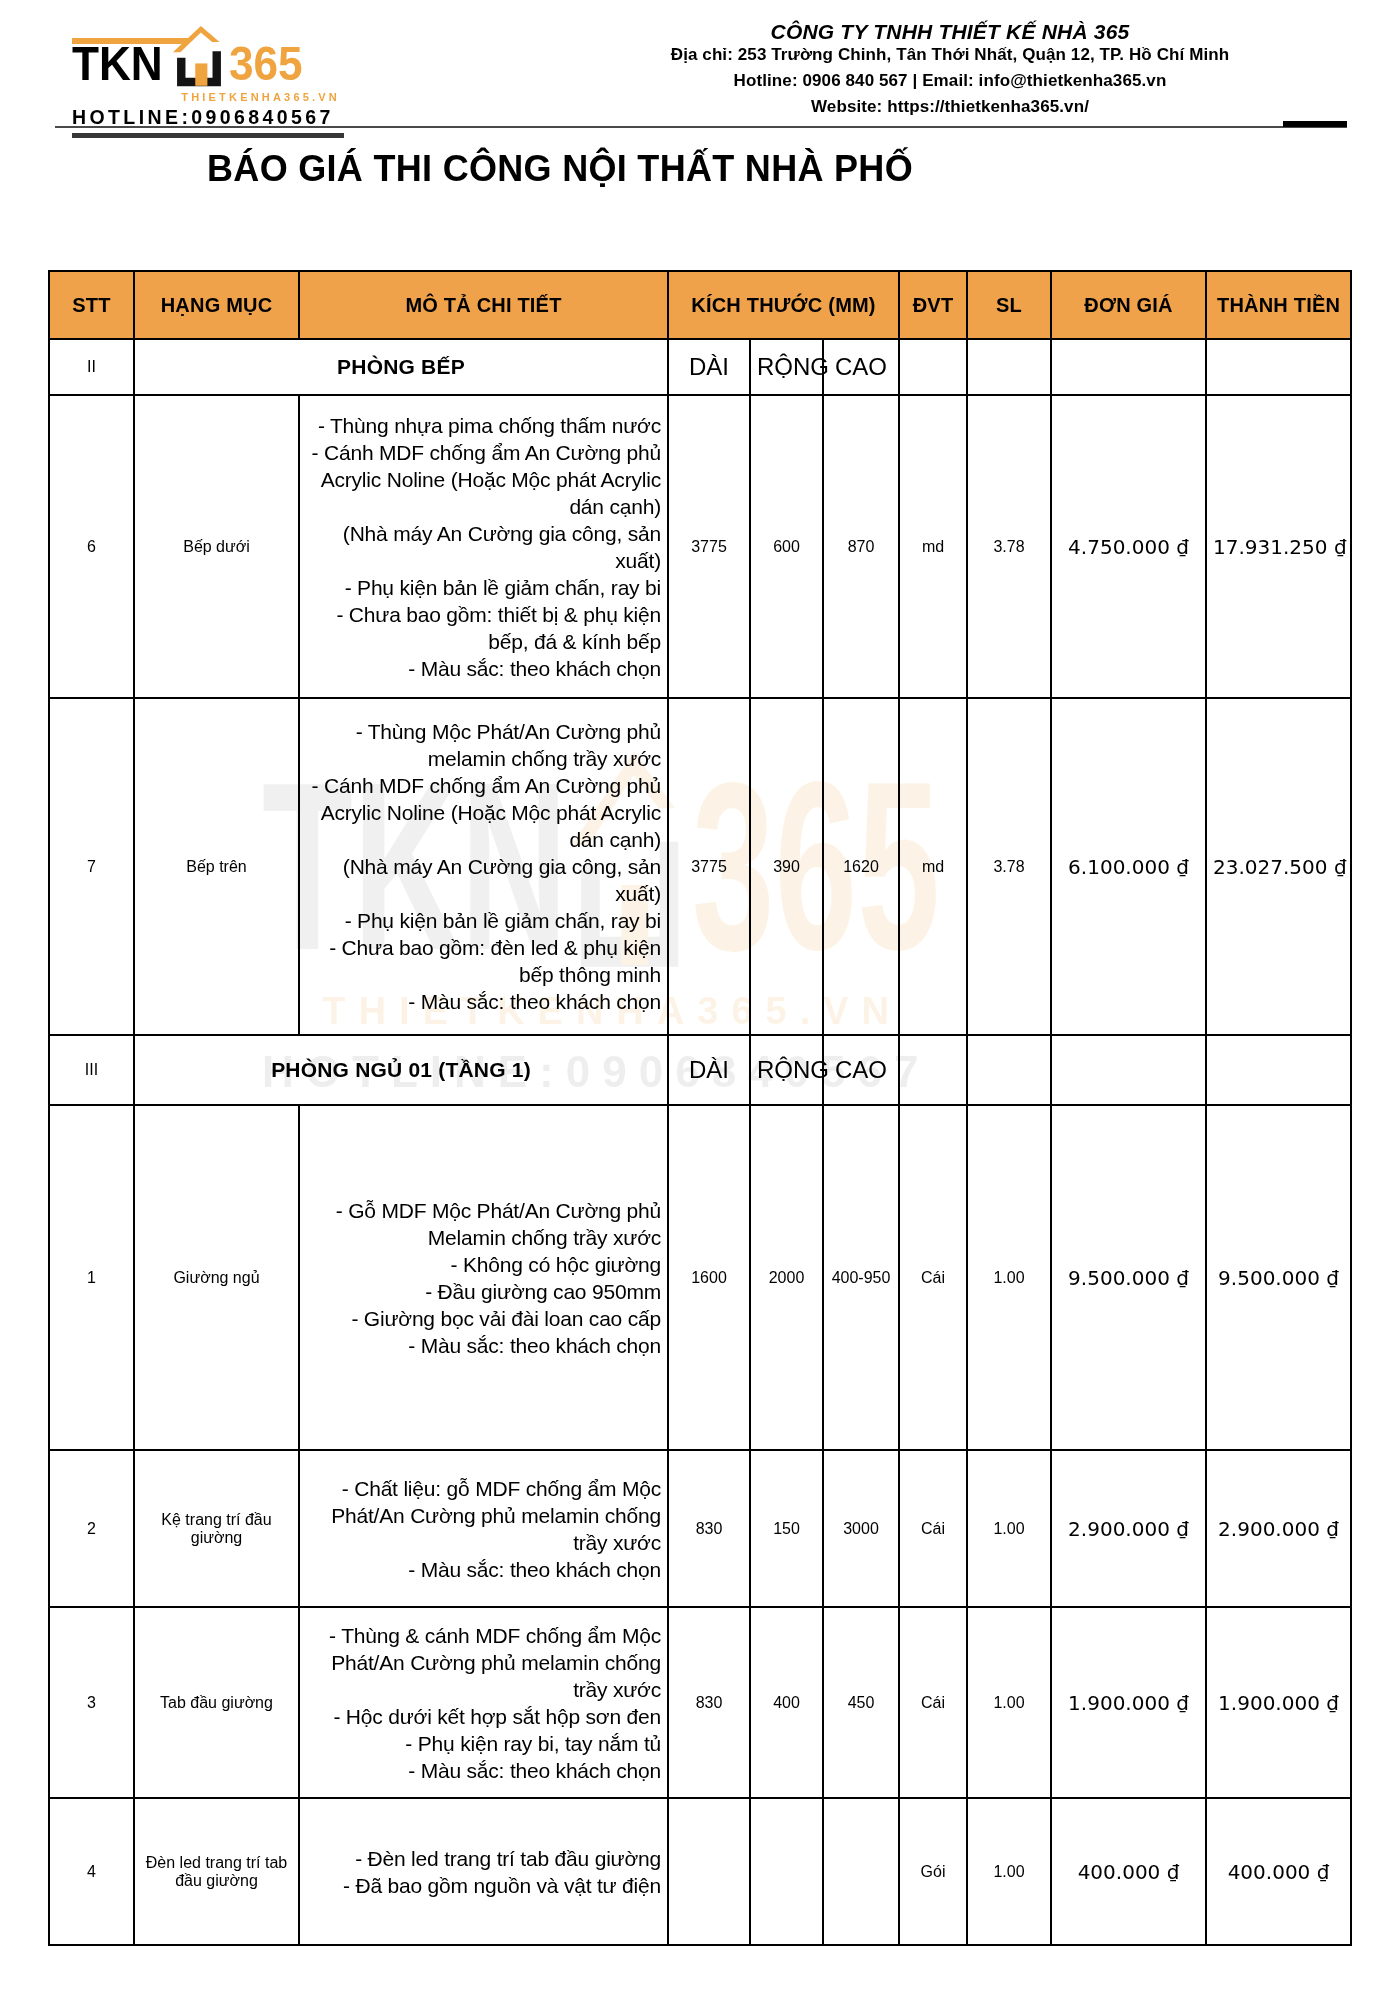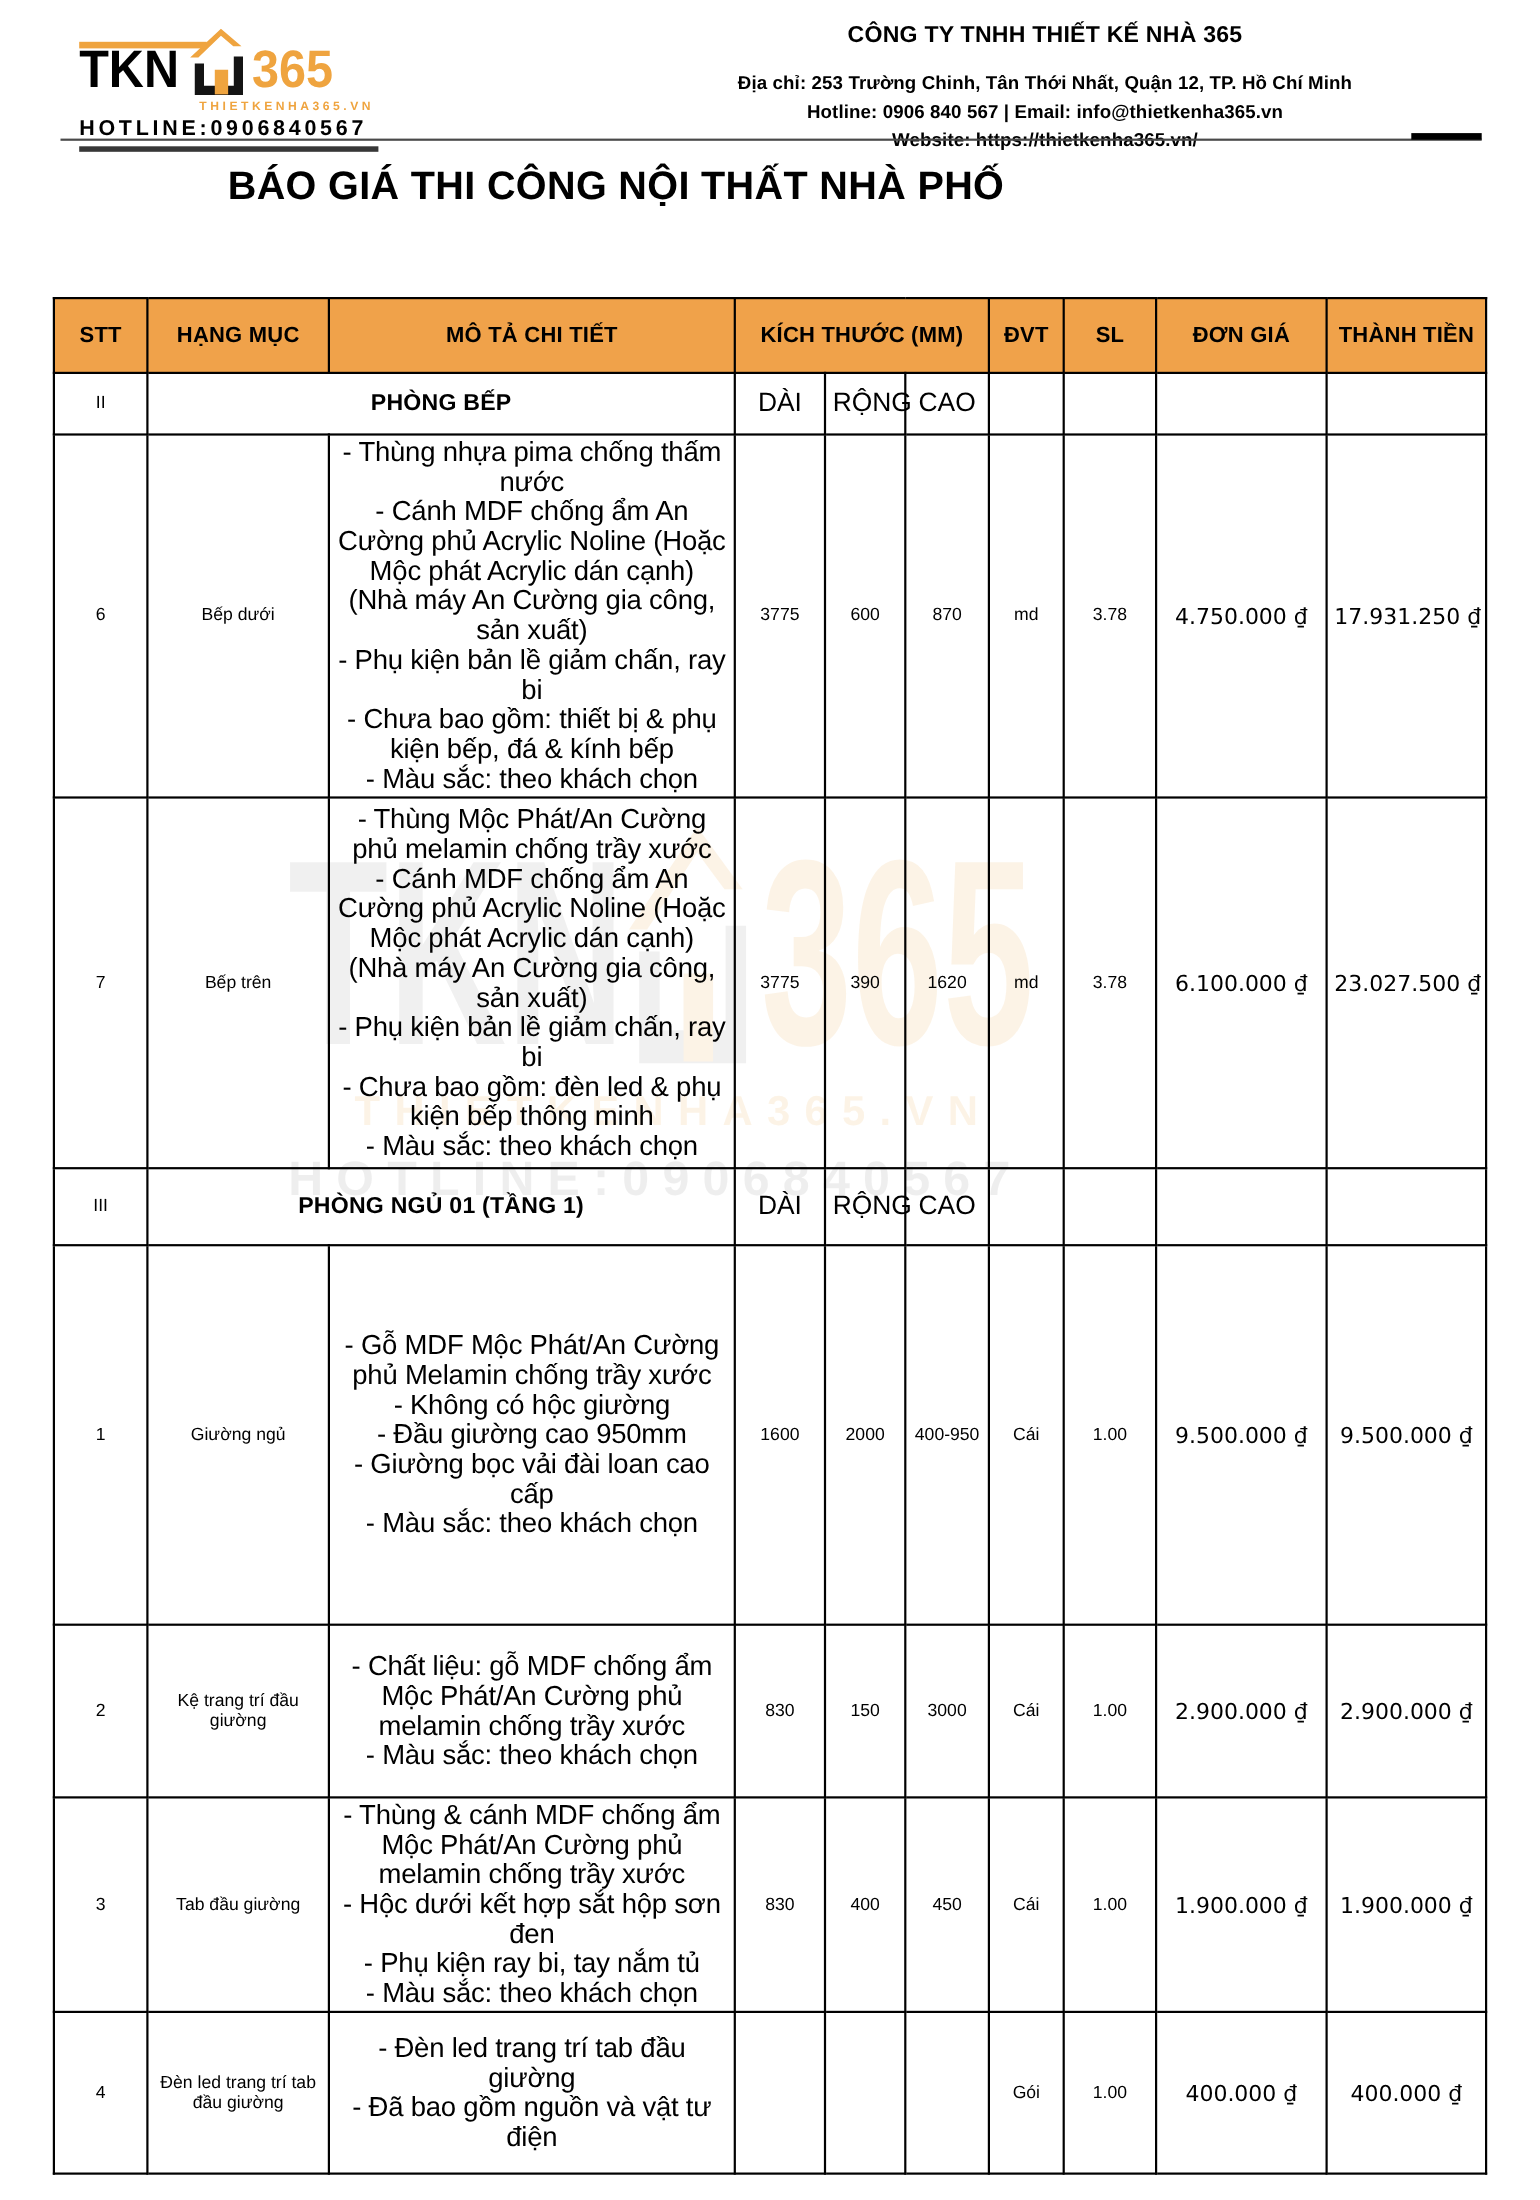--- a/index.html
+++ b/index.html
@@ -12,21 +12,21 @@
   .logo-line{position:absolute;left:0;top:24px;width:116px;height:6px;background:#EFA43F;}
   .logo-tkn{font-size:48px;font-weight:bold;letter-spacing:0px;line-height:1;transform:scaleX(.92);transform-origin:left bottom;}
   .logo-365{font-size:48px;font-weight:bold;line-height:1;color:#EFA43F;transform:scaleX(.92);transform-origin:left bottom;}
   .logo-house{margin:0 2px -2px 0;}
   .logo-site{color:#EFA43F;font-size:11px;font-weight:bold;letter-spacing:3.2px;text-align:right;margin-top:3px;padding-right:4px;white-space:nowrap;}
   .logo-hotline{font-size:19.5px;font-weight:bold;letter-spacing:3.4px;margin-top:3px;white-space:nowrap;}
   .logo-bar{height:5px;background:#141414;margin-top:4px;opacity:.85;}
 
   
   .company{position:absolute;left:550px;top:20px;width:800px;text-align:center;font-weight:bold;}
-  .company .c-name{font-size:21px;margin-bottom:22px;letter-spacing:.2px;}
+  .company .c-name{font-size:21px;margin-bottom:1px;letter-spacing:.2px;font-style:italic;}
   .company .c-line{font-size:17px;margin-bottom:6px;letter-spacing:.1px;}
 
   .divider{position:absolute;left:55px;top:126px;width:1292px;height:2px;background:#4a4a4a;}
   .divider-end{position:absolute;left:1283px;top:121px;width:64px;height:6px;background:#000;}
 
   .title{position:absolute;left:0;top:148px;width:1120px;text-align:center;
          font-size:36px;font-weight:bold;letter-spacing:.3px;}
 
   
   .watermark{position:absolute;left:262px;top:730px;width:700px;opacity:.12;z-index:0;pointer-events:none;}
@@ -39,21 +39,21 @@
   
   table.quote{position:absolute;left:48px;top:270px;width:1302px;z-index:1;
               border-collapse:collapse;table-layout:fixed;background:transparent;}
   table.quote td,table.quote th{border:2px solid #000;padding:2px 6px;vertical-align:middle;}
   table.quote th{background:#F0A24A;font-size:20px;font-weight:bold;text-align:center;height:62px;letter-spacing:.2px;margin-left:40px;}
   tr.sec-row{height:56px;}
   tr.sec-row-b{height:70px;}
   td.c{text-align:center;font-size:16px;}
   td.sec-label{text-align:center;font-size:21px;font-weight:bold;letter-spacing:.2px;margin-left:40px;}
   td.size-lab{text-align:center;font-size:24px;}
-  td.desc{font-size:25px;line-height:27px;text-align:center;white-space:pre-line;
+  td.desc{font-size:21px;line-height:27px;text-align:right;white-space:pre-line;
           padding:4px 8px;letter-spacing:-.2px;}
   td.money{text-align:center;font-size:20px;font-family:"DejaVu Sans","Liberation Sans",sans-serif;white-space:nowrap;}
   tr.row6{height:303px;} tr.row7{height:337px;} tr.row1{height:345px;}
   tr.row2{height:157px;} tr.row3{height:191px;} tr.row4{height:147px;}
 </style>
 </head>
 <body>
 
 <div class="page">
 

